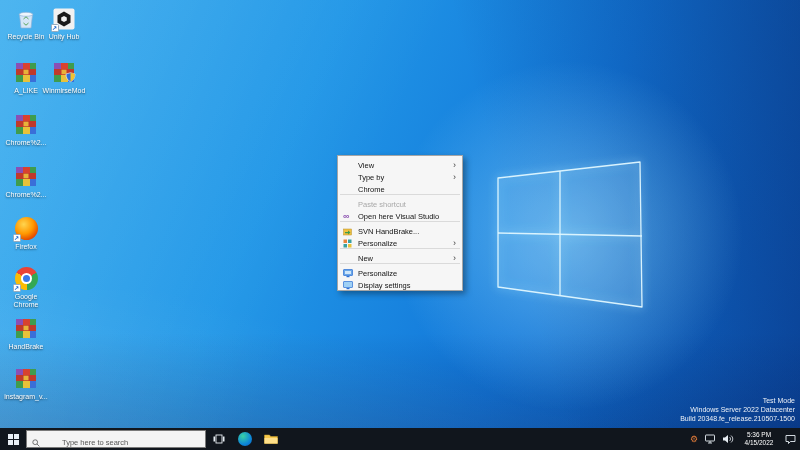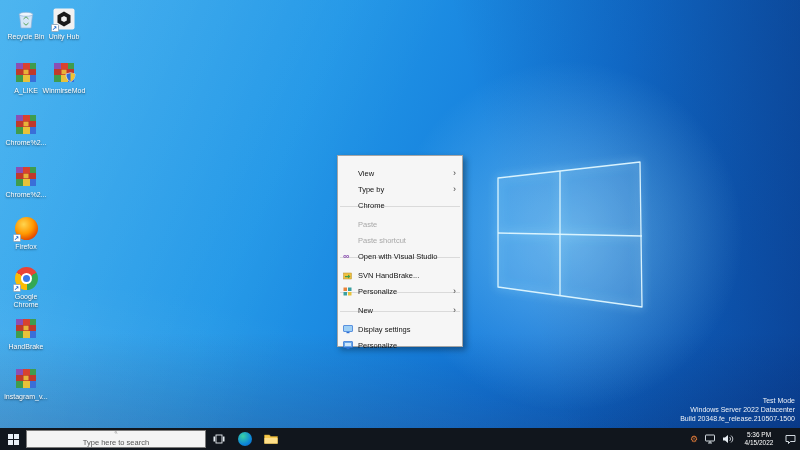--- a/index.html
+++ b/index.html
@@ -32,36 +32,36 @@
   .cr-circle { position:relative; width:23px; height:23px; border-radius:50%;
     background:conic-gradient(from -60deg, #ea4335 0 120deg, #34a853 120deg 240deg, #fbbc05 240deg 360deg); }
   .cr-circle::before { content:""; position:absolute; left:6px; top:6px; width:11px; height:11px;
     border-radius:50%; background:#fff; }
   .cr-circle::after { content:""; position:absolute; left:8px; top:8px; width:7px; height:7px;
     border-radius:50%; background:#3a79e8; }
 
   
   .cmenu { position:absolute; left:337px; top:155px; width:126px; background:#f6f6f6;
     border:1px solid #a5a5a5; box-shadow:3px 3px 6px rgba(0,0,0,.35); padding:1px 0; z-index:5; }
-  .mi { display:flex; align-items:center; height:12px; padding:16px 5px 0 5px; font-size:7.5px; color:#141414; }
+  .mi { display:flex; align-items:center; height:12px; padding:4px 5px 0 5px; font-size:7.5px; color:#141414; }
   .mi .mi-ic { width:15px; display:flex; align-items:center; justify-content:flex-start; }
   .mi .mi-label { flex:1; white-space:nowrap; }
   .mi .mi-arrow { font-size:9px; line-height:9px; color:#404040; margin-right:1px; }
   .mi.disabled { color:#a8a8a8; }
   .msep { height:1px; background:#dadada; margin:1px 2px; }
   .vs-glyph { color:#8a4fb0; font-weight:bold; font-size:9px; line-height:9px; }
 
   
   .taskbar { position:absolute; left:0; bottom:0; width:800px; height:22px; background:#11161d;
     display:flex; align-items:center; z-index:10; }
   .tb-start { width:26px; height:22px; display:flex; align-items:center; justify-content:center; }
   .tb-flag { display:grid; grid-template-columns:5px 5px; grid-template-rows:5px 5px; gap:1px; }
   .tb-flag span { background:#e8eef4; }
   .tb-search { width:180px; height:18px; background:#f4f4f4; border:1px solid #7a7a7a;
-    display:flex; align-items:center; padding:0 5px; gap:4px;flex-direction:column; }
+    display:flex; align-items:flex-end; padding:0 5px; gap:22px; }
   .tb-search .ph { font-size:7.5px; color:#565656; }
   .tb-btn { width:26px; height:22px; display:flex; align-items:center; justify-content:center; }
   .edge-circle { width:14px; height:14px; border-radius:50%;
     background:radial-gradient(circle at 35% 30%, #3ad2a4, #0c88d8 60%, #0a5bbf 100%); }
   .tb-spacer { flex:1; }
   .tray { display:flex; align-items:center; gap:3px; padding-right:3px; }
   .tray-ic { width:14px; height:22px; display:flex; align-items:center; justify-content:center; }
   .gear { color:#e07b39; font-size:9px; line-height:9px; }
   .clock { width:42px; text-align:center; color:#fff; font-size:6.5px; line-height:8px; }
 
@@ -232,31 +232,27 @@
       <span class="mi-label">Type by</span>
       <span class="mi-arrow">›</span>
     </div>
     <div class="mi">
       <span class="mi-ic"></span>
       <span class="mi-label">Chrome</span>
     </div>
     <div class="msep"></div>
     <div class="mi disabled">
       <span class="mi-ic"></span>
-      <span class="mi-label">Paste</span>
-    </div>
-    <div class="mi disabled">
-      <span class="mi-ic"></span>
       <span class="mi-label">Paste shortcut</span>
     </div>
     <div class="mi">
       <span class="mi-ic">
           <span class="vs-glyph">∞</span>
         </span>
-      <span class="mi-label">Open with Visual Studio</span>
+      <span class="mi-label">Open here Visual Studio</span>
     </div>
     <div class="msep"></div>
     <div class="mi">
       <span class="mi-ic">
         <svg width="9" height="9" viewBox="0 0 9 9">
             <rect x="0.5" y="2" width="8" height="6" fill="#f0c040" stroke="#b8912a" stroke-width="0.5"></rect>
             <path d="M2 5 h3 l0-1.4 2.5 2 -2.5 2 0-1.4 h-3 z" fill="#3f9c4e"></path>
           </svg>
       </span>
       <span class="mi-label">SVN HandBrake...</span>
@@ -276,35 +272,35 @@
     <div class="msep"></div>
     <div class="mi">
       <span class="mi-ic"></span>
       <span class="mi-label">New</span>
       <span class="mi-arrow">›</span>
     </div>
     <div class="msep"></div>
     <div class="mi">
       <span class="mi-ic">
         <svg width="10" height="9" viewBox="0 0 10 9">
-            <rect x="0.5" y="0.5" width="9" height="6" rx="0.5" fill="#9fd0f5" stroke="#2b6fd6" stroke-width="0.7"></rect>
-            <rect x="3.5" y="7" width="3" height="1.2" fill="#2b6fd6"></rect>
-          </svg>
-      </span>
-      <span class="mi-label">Display settings</span>
-    </div>
-    <div class="mi">
-      <span class="mi-ic">
-        <svg width="10" height="9" viewBox="0 0 10 9">
             <rect x="0.5" y="0.5" width="9" height="6" rx="0.5" fill="#6aa7e8" stroke="#2b6fd6" stroke-width="0.7"></rect>
             <rect x="2" y="2" width="6" height="3" fill="#cfe6fa"></rect>
             <rect x="3.5" y="7" width="3" height="1.2" fill="#2b6fd6"></rect>
           </svg>
       </span>
       <span class="mi-label">Personalize</span>
+    </div>
+    <div class="mi">
+      <span class="mi-ic">
+        <svg width="10" height="9" viewBox="0 0 10 9">
+            <rect x="0.5" y="0.5" width="9" height="6" rx="0.5" fill="#9fd0f5" stroke="#2b6fd6" stroke-width="0.7"></rect>
+            <rect x="3.5" y="7" width="3" height="1.2" fill="#2b6fd6"></rect>
+          </svg>
+      </span>
+      <span class="mi-label">Display settings</span>
     </div>
   </div>
 
   <div class="watermark">
     <div>Test Mode</div>
     <div>Windows Server 2022 Datacenter</div>
     <div>Build 20348.fe_release.210507-1500</div>
   </div>
 
   <div class="taskbar">

